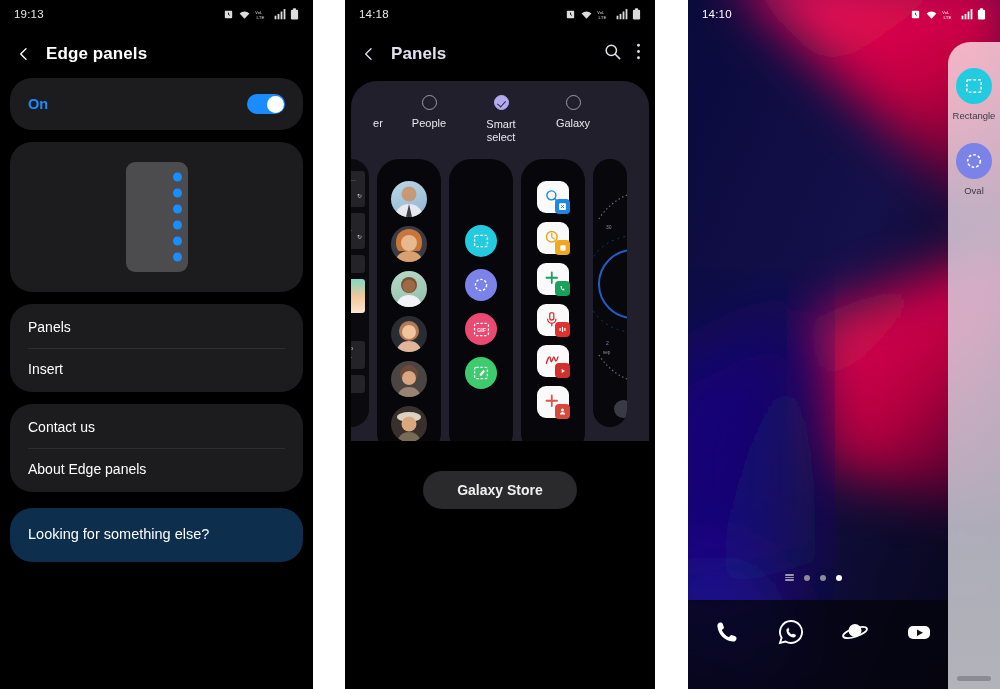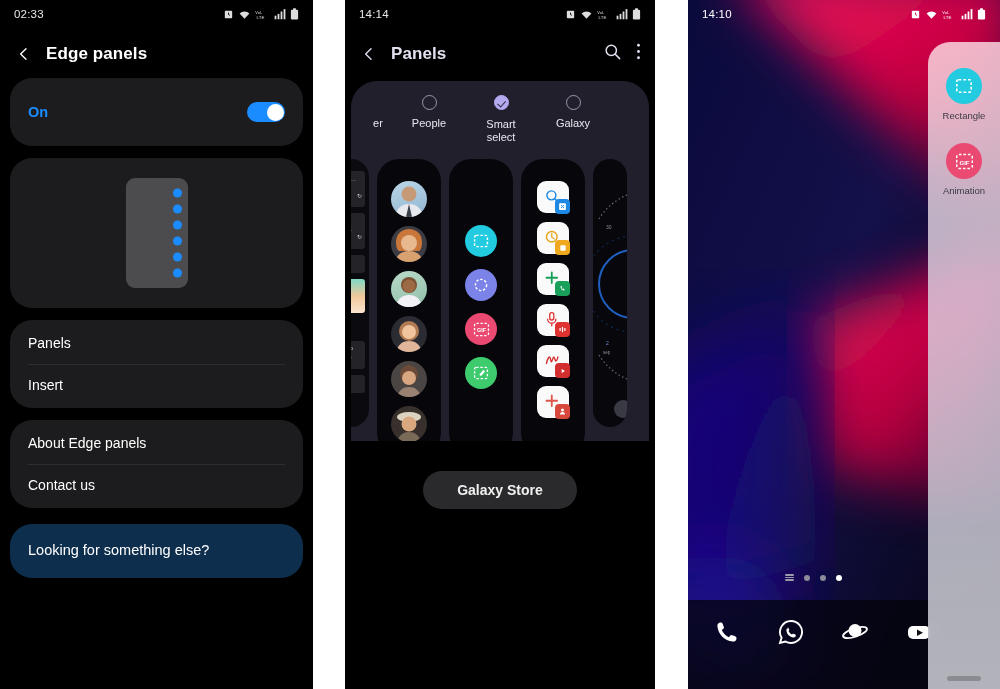--- a/index.html
+++ b/index.html
@@ -30,21 +30,21 @@
   .sb-icons svg { display:block; }
 
   
   .s1-header { display:flex; align-items:center; gap:14px; padding:16px 7px 14px 16px; }
   .s1-back { width:16px; height:16px; flex:0 0 auto; }
   .s1-title { color:#fff; font-size:17px; font-weight:700; letter-spacing:.1px; }
 
   .card { background:#1c1c1e; border-radius:22px; margin:0 10px 12px 10px; }
   .toggle-row {
     display:flex; align-items:center; justify-content:space-between;
-    padding:16px 18px 16px 18px; height:68px;
+    padding:16px 18px 16px 18px; height:52px;
   }
   .toggle-label { font-size:14.5px; font-weight:700; }
   .switch { width:38px; height:20px; border-radius:10px; position:relative; }
   .switch .knob {
     position:absolute; top:1.5px; right:1.5px; width:17px; height:17px;
     border-radius:50%; background:#fff;
   }
 
   .preview-card { height:150px; display:flex; align-items:center; justify-content:center; }
   .handle-preview { position:relative; width:62px; height:110px; border-radius:9px; background:#4c4c4e; }
@@ -97,21 +97,21 @@
 
   .store-wrap { display:flex; justify-content:center; padding-top:30px; }
   .store-btn {
     background:#2a2a2c; color:#f0f0f0; font-size:14px; font-weight:700;
     border:0; border-radius:20px; padding:11px 34px; cursor:pointer;
   }
 
   
   #screen3 .wallpaper { position:absolute; inset:0; }
   .edge-panel {
-    position:absolute; right:0; top:42px; bottom:0; width:72px;
+    position:absolute; right:0; top:42px; bottom:0; width:52px;
     border-radius:22px 0 0 0;
     background:linear-gradient(180deg, rgba(255,225,232,.80) 0%, rgba(222,215,230,.80) 40%, rgba(205,205,215,.84) 75%, rgba(198,198,206,.9) 100%);
     backdrop-filter: blur(6px);
     padding-top:26px;
   }
   .ep-item { text-align:center; margin-bottom:22px; }
   .ep-circle { width:36px; height:36px; border-radius:50%; margin:0 auto 6px auto; display:flex; align-items:center; justify-content:center; }
   .ep-label { font-size:9.5px; color:#3b3b43; }
   .ep-grip {
     position:absolute; left:50%; transform:translateX(-50%); bottom:8px;
@@ -128,21 +128,21 @@
   .dock-icon { width:30px; height:30px; display:flex; align-items:center; justify-content:center; }
 </style>
 </head>
 <body>
 
 <div class="stage">
 
   <div class="screen" id="screen1">
 
     <div class="statusbar">
-      <span class="sb-time">02:33</span>
+      <span class="sb-time">19:13</span>
       <span class="sb-icons">
         <svg width="11" height="11" viewBox="0 0 24 24">
             <rect x="4" y="4" width="16" height="16" rx="2" fill="#ddd"></rect>
             <path d="M12 8v4l3 2" stroke="#000" stroke-width="2" fill="none"></path>
           </svg>
         <svg width="13" height="11" viewBox="0 0 24 20">
             <path d="M12 18l-9-10a13 13 0 0118 0z" fill="#ddd"></path>
           </svg>
         <svg width="15" height="11" viewBox="0 0 26 20">
             <text x="0" y="9" font-size="7" fill="#ddd" font-family="Liberation Sans">VoL</text>
@@ -196,38 +196,38 @@
       <div class="list-item">
         <div class="li-title">Panels</div>
       </div>
       <div class="list-item">
         <div class="li-title">Insert</div>
       </div>
     </div>
 
     <div class="card list-card">
       <div class="list-item">
+        <div class="li-title">Contact us</div>
+      </div>
+      <div class="list-item">
         <div class="li-title">About Edge panels</div>
-      </div>
-      <div class="list-item">
-        <div class="li-title">Contact us</div>
       </div>
     </div>
 
     <div class="promo-card" style="background:#0d2e4d">
       <div class="promo-title">Looking for something else?</div>
     </div>
   </div>
 
   <div class="gap" id="gap1"></div>
 
   <div class="screen" id="screen2">
 
     <div class="statusbar">
-      <span class="sb-time">14:14</span>
+      <span class="sb-time">14:18</span>
       <span class="sb-icons">
         <svg width="11" height="11" viewBox="0 0 24 24">
             <rect x="4" y="4" width="16" height="16" rx="2" fill="#ddd"></rect>
             <path d="M12 8v4l3 2" stroke="#000" stroke-width="2" fill="none"></path>
           </svg>
         <svg width="13" height="11" viewBox="0 0 24 20">
             <path d="M12 18l-9-10a13 13 0 0118 0z" fill="#ddd"></path>
           </svg>
         <svg width="15" height="11" viewBox="0 0 26 20">
             <text x="0" y="9" font-size="7" fill="#ddd" font-family="Liberation Sans">VoL</text>
@@ -580,26 +580,25 @@
     <div class="edge-panel">
       <div class="ep-item">
         <div class="ep-circle" style="background:#22cbe0">
           <svg width="18" height="18" viewBox="0 0 20 20">
               <rect x="2" y="3" width="16" height="14" rx="2" stroke="#fff" stroke-width="1.8" fill="none" stroke-dasharray="3 2.2"></rect>
             </svg>
         </div>
         <div class="ep-label">Rectangle</div>
       </div>
       <div class="ep-item">
-        <div class="ep-circle" style="background:#ea4a72">
-          <svg width="19" height="19" viewBox="0 0 22 22">
-              <rect x="2" y="3" width="18" height="16" rx="2.5" stroke="#fff" stroke-width="1.7" fill="none" stroke-dasharray="3 2.2"></rect>
-              <text x="11" y="14.5" font-size="7" fill="#fff" text-anchor="middle" font-family="Liberation Sans" font-weight="bold">GIF</text>
+        <div class="ep-circle" style="background:#7b82e8">
+          <svg width="18" height="18" viewBox="0 0 20 20">
+              <circle cx="10" cy="10" r="7" stroke="#fff" stroke-width="1.8" fill="none" stroke-dasharray="3 2.2"></circle>
             </svg>
         </div>
-        <div class="ep-label">Animation</div>
+        <div class="ep-label">Oval</div>
       </div>
       <div class="ep-grip"></div>
     </div>
 
   </div>
 
 </div>
 
 </body></html>

